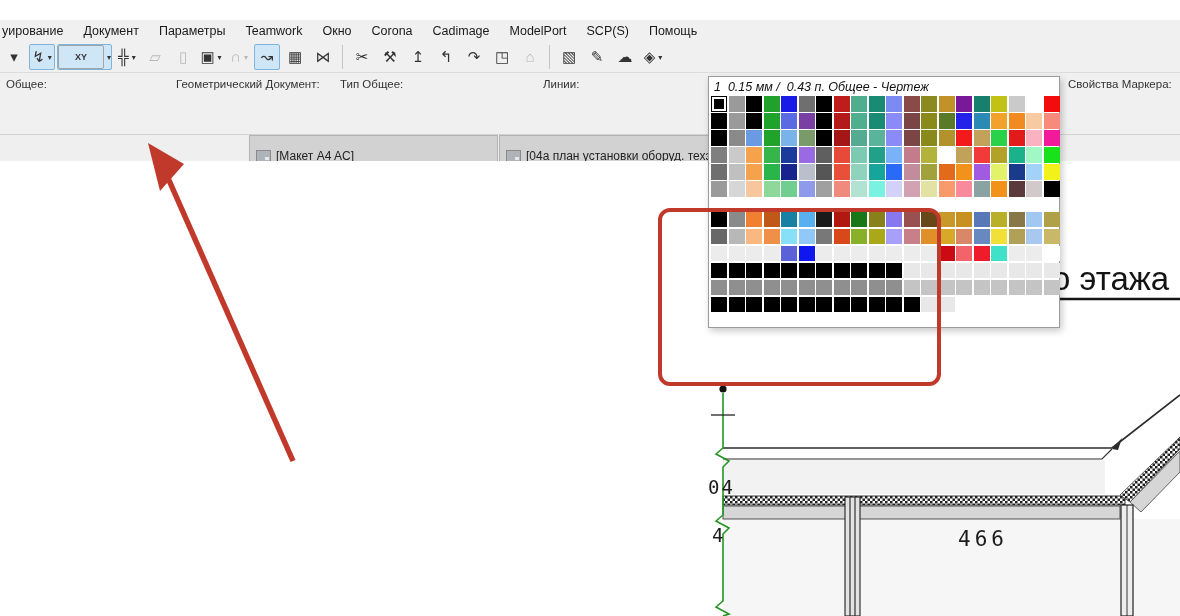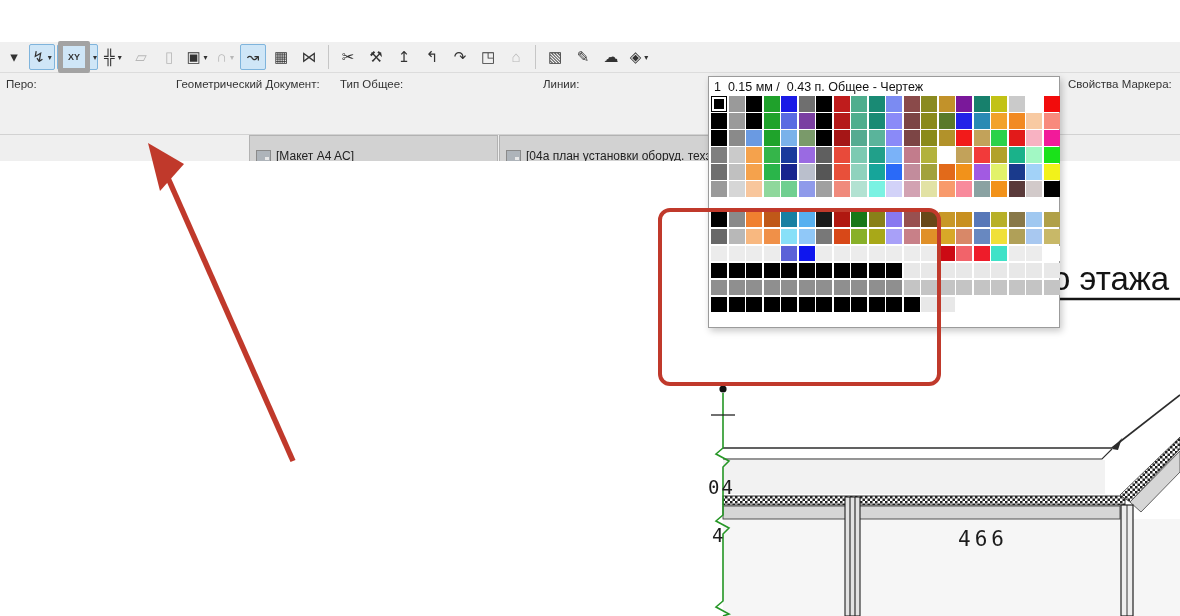--- a/index.html
+++ b/index.html
@@ -10,21 +10,21 @@
             font-size:12px;line-height:20px;padding-left:4px;box-sizing:border-box;}
   .menubar{position:absolute;left:0;top:20px;width:100%;height:22px;background:#f0f0f0;
            font-size:12.5px;color:#1a1a1a;display:flex;align-items:center;}
   .menu-item{padding:0 10px;line-height:22px;cursor:default;}
   .menu-item:first-child{padding-left:2px;}
   .toolbar{position:absolute;left:0;top:42px;width:100%;height:31px;background:#f0f0f0;
            display:flex;align-items:center;border-bottom:1px solid #dcdcdc;box-sizing:border-box;}
   .tbtn{display:inline-flex;align-items:center;justify-content:center;height:24px;min-width:24px;
         margin:0 1px;border:1px solid transparent;border-radius:2px;color:#333;font-size:15px;}
   .tbtn .g{font-size:15px;line-height:22px;}
-  .tbtn .g.txt{font-size:9px;font-weight:bold;border:5px solid #a3a3a3;padding:0 5px;border-radius:2px;}
+  .tbtn .g.txt{font-size:9px;font-weight:bold;border:1px solid #a3a3a3;padding:0 16px;border-radius:2px;}
   .tbtn.active{background:#cfe6f7;border-color:#7fb4dc;}
   .tbtn.disabled{color:#b7b7b7;}
   .tbtn .dd{font-size:8px;margin-left:3px;color:#333;}
   .tbtn.disabled .dd{color:#b7b7b7;}
   .tsep{width:1px;height:24px;background:#c6c6c6;margin:0 5px;}
   
   .infobar{position:absolute;left:0;top:73px;width:100%;height:62px;background:#f0f0f0;
            border-bottom:1px solid #d2d2d2;box-sizing:border-box;}
   .plabel{position:absolute;font-size:11.5px;color:#333;}
   .vsep{position:absolute;top:75px;width:1px;height:58px;background:#d8d8d8;}
@@ -64,37 +64,49 @@
   .tab.inactive{background:#d2d2d2;border:1px solid #b2b2b2;}
   .tab .lbl{margin-left:5px;white-space:nowrap;overflow:hidden;}
   .tab .close{margin-left:auto;font-size:13px;color:#333;padding:0 4px;}
   .layout-ic{width:13px;height:10px;background:#aeb4ba;border:1px solid #8a8a8a;position:relative;flex:none;}
   .layout-ic:after{content:"";position:absolute;right:1px;bottom:1px;width:4px;height:3px;background:#e8e8e8;}
   
   .canvas{position:absolute;left:0;top:161px;width:1180px;height:455px;background:#fff;}
   
   .palette{position:absolute;left:708px;top:76px;width:352px;height:252px;background:#fff;
            border:1px solid #9b9b9b;box-shadow:2px 3px 7px rgba(0,0,0,.22);z-index:50;box-sizing:border-box;}
-  .palette .hdr{font-size:12.5px;color:#111;padding:3px 5px 2px 5px;white-space:pre;}
+  .palette .hdr{font-size:12.5px;color:#111;padding:3px 5px 2px 5px;white-space:pre;font-style:italic;}
   .pgrid{display:grid;grid-template-columns:repeat(20,16px);grid-auto-rows:15.5px;gap:1.5px;margin-left:2px;}
   .pgrid.second{margin-top:15px;}
   .cell{width:16px;height:15.5px;}
   .cell.selected{outline:2px solid #fff;outline-offset:-3px;box-shadow:inset 0 0 0 1px #000;}
   .cell.empty{background:transparent;}
   
   .red-rect{position:absolute;left:658px;top:208px;width:275px;height:170px;border:4px solid #c0392b;
             border-radius:12px;z-index:70;}
   .arrow-svg{position:absolute;left:0;top:0;width:1180px;height:616px;z-index:70;pointer-events:none;}
 </style>
 </head>
 <body>
 
 <div id="app">
 
 
+  <div class="menubar" id="menubar">
+      <span class="menu-item">уирование</span>
+      <span class="menu-item">Документ</span>
+      <span class="menu-item">Параметры</span>
+      <span class="menu-item">Teamwork</span>
+      <span class="menu-item">Окно</span>
+      <span class="menu-item">Corona</span>
+      <span class="menu-item">Cadimage</span>
+      <span class="menu-item">ModelPort</span>
+      <span class="menu-item">SCP(S)</span>
+      <span class="menu-item">Помощь</span>
+    </div>
 
   <div class="toolbar" id="toolbarRow">
       <span class="tbtn">
         <i class="g" style="font-style: normal;">▾</i>
       </span>
       <span class="tbtn active">
         <i class="g" style="font-style: normal;">↯</i>
         <i class="dd" style="font-style: normal;">▾</i>
       </span>
       <span class="tbtn active">
@@ -160,21 +172,21 @@
       <span class="tbtn">
         <i class="g" style="font-style: normal;">☁</i>
       </span>
       <span class="tbtn">
         <i class="g" style="font-style: normal;">◈</i>
         <i class="dd" style="font-style: normal;">▾</i>
       </span>
     </div>
 
   <div class="infobar">
-    <span class="plabel" style="left:6px;top:5px">Перо:</span>
+    <span class="plabel" style="left:6px;top:5px">Общее:</span>
     <span class="plabel" style="left:176px;top:5px">Геометрический Документ:</span>
     <span class="plabel" style="left:340px;top:5px">Тип Общее:</span>
     <span class="plabel" style="left:543px;top:5px">Линии:</span>
     <span class="plabel" style="left:1068px;top:5px">Свойства Маркера:</span>
     <span class="vsep" style="left:167px"></span>
     <span class="vsep" style="left:334px"></span>
     <span class="vsep" style="left:537px"></span>
     <span class="vsep" style="left:1062px"></span>
 
     <div class="layer-ctl">

